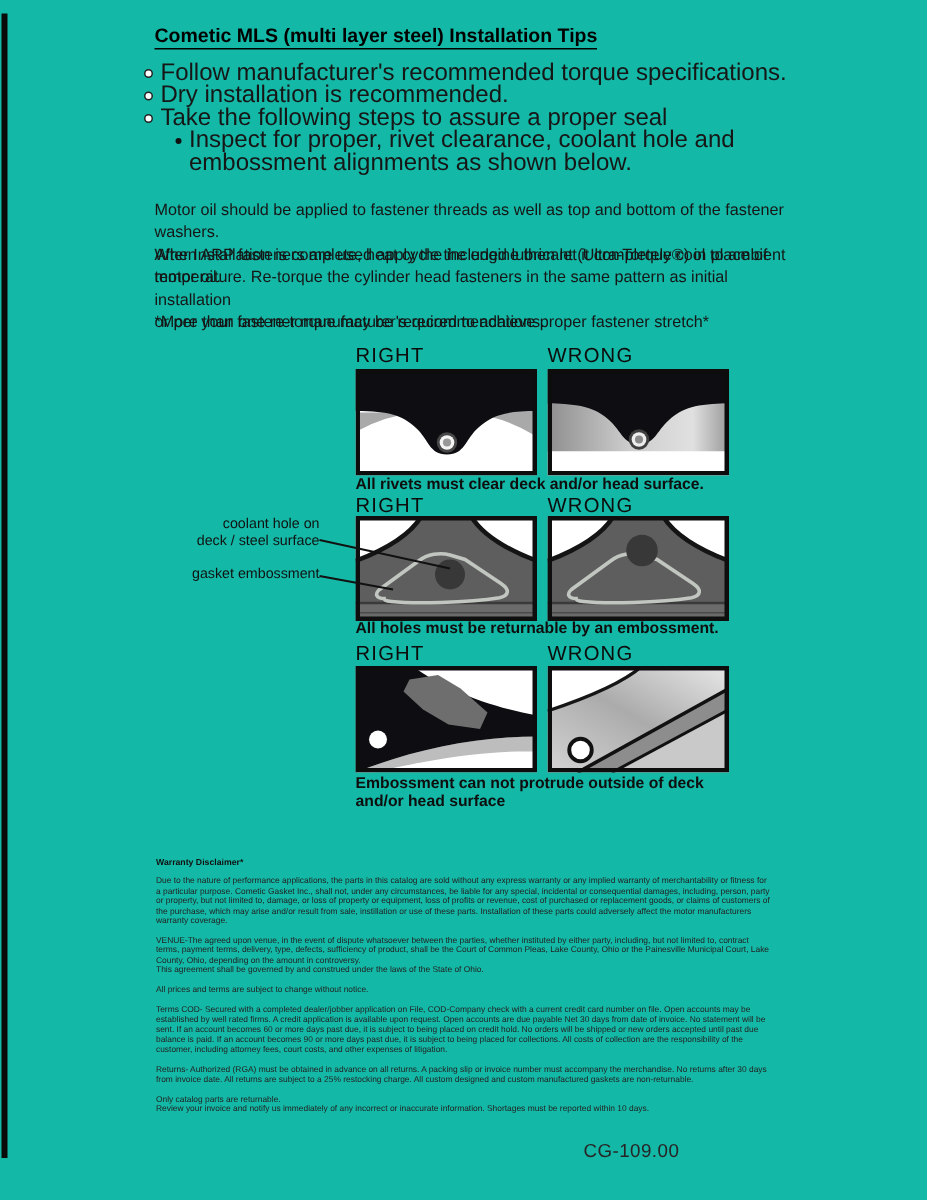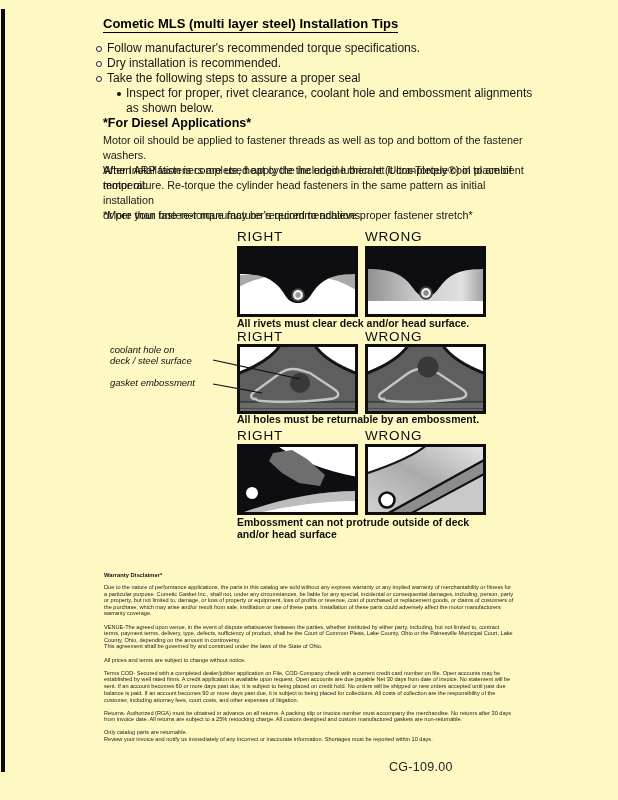--- a/index.html
+++ b/index.html
@@ -1,42 +1,42 @@
 <!DOCTYPE html>
 <html><head>
 <meta charset="utf-8">
 <style>
   html,body{margin:0;padding:0;}
   body{background:#fff;}
-  .page{position:relative;width:618px;height:800px;background:#fef9c3;overflow:hidden;
+  .page{position:relative;width:618px;height:800px;background:#14b8a6;overflow:hidden;
         font-family:"Liberation Sans", sans-serif;color:#161616;}
   .scan-edge{position:absolute;left:1px;top:9px;width:4px;height:763px;background:#0a0a0a;}
 
   .title{position:absolute;left:103px;top:16px;font-size:13px;font-weight:bold;color:#000;}
   .title span{display:inline-block;border-bottom:1.6px solid #000;padding-bottom:1px;}
 
-  .tips{position:absolute;left:96px;top:41px;width:440px;font-size:12px;line-height:15px;}
+  .tips{position:absolute;left:96px;top:41px;width:440px;font-size:16px;line-height:15px;}
   .tip{position:relative;padding-left:11px;}
   .tip.l2{margin-left:21px;padding-left:9px;}
   .marker-ring{position:absolute;left:0;top:5px;width:4px;height:4px;border:1px solid #222;
                border-radius:50%;background:#fff;}
   .marker-dot{position:absolute;left:0;top:5.5px;width:4px;height:4px;border-radius:50%;background:#111;}
 
   .diesel-head{position:absolute;left:103px;top:116px;font-size:12.5px;font-weight:bold;color:#000;}
   .para{position:absolute;left:103px;width:436px;font-size:10.8px;line-height:15px;white-space:pre-line;}
   .p1{top:133px;}
   .p2{top:163px;}
   .p3{top:208px;}
 
   .rw{position:absolute;width:121px;font-size:13.5px;letter-spacing:0.8px;color:#0c0c0c;}
   .box{position:absolute;width:121px;}
   .box svg{display:block;width:121px;}
   .caption{position:absolute;left:237px;font-size:10.5px;font-weight:bold;color:#0e0e0e;line-height:12px;}
 
-  .side-label{position:absolute;text-align:left;font-size:9.5px;line-height:11px;color:#111;width:103px;left:110px;font-style:italic;}
+  .side-label{position:absolute;text-align:right;font-size:9.5px;line-height:11px;color:#111;width:103px;left:110px;}
   .leaders{position:absolute;left:108px;top:338px;pointer-events:none;z-index:5;}
 
   .legal{position:absolute;left:104px;top:572px;width:588px;transform:scale(0.7);
          transform-origin:0 0;font-size:8px;line-height:9.4px;color:#222;}
   .legal h4{margin:0 0 8px 0;font-size:8.3px;font-weight:bold;color:#111;}
   .legal p{margin:0 0 9.5px 0;}
   .legal p.tight{margin-bottom:0;}
 
   .footer-code{position:absolute;left:389px;top:760px;font-size:12.5px;letter-spacing:0.3px;color:#262626;}
 </style>
@@ -62,21 +62,20 @@
     <div class="tip l1">
       <span class="marker-ring"></span>
       <span>Take the following steps to assure a proper seal</span>
     </div>
     <div class="tip l2">
       <span class="marker-dot"></span>
       <span>Inspect for proper, rivet clearance, coolant hole and embossment alignments as shown below.</span>
     </div>
   </div>
 
-  <div class="diesel-head">*For Diesel Applications*</div>
   <div class="para p2">After Installation is complete, heat cycle the engine then let it completely cool to ambient
 temperature. Re-torque the cylinder head fasteners in the same pattern as initial installation
 or per your fastener manufacturer's recommendations.</div>
   <div class="para p1">Motor oil should be applied to fastener threads as well as top and bottom of the fastener washers.
 When ARP fasteners are used apply the included lubricant (Ultra-Torque®) in place of motor oil.</div>
   <div class="para p3">*More than one re-torque may be required to achieve proper fastener stretch*</div>
 
   <div class="rw" style="left:237px;top:229px;">RIGHT</div>
   <div class="rw" style="left:365px;top:229px;">WRONG</div>
 

